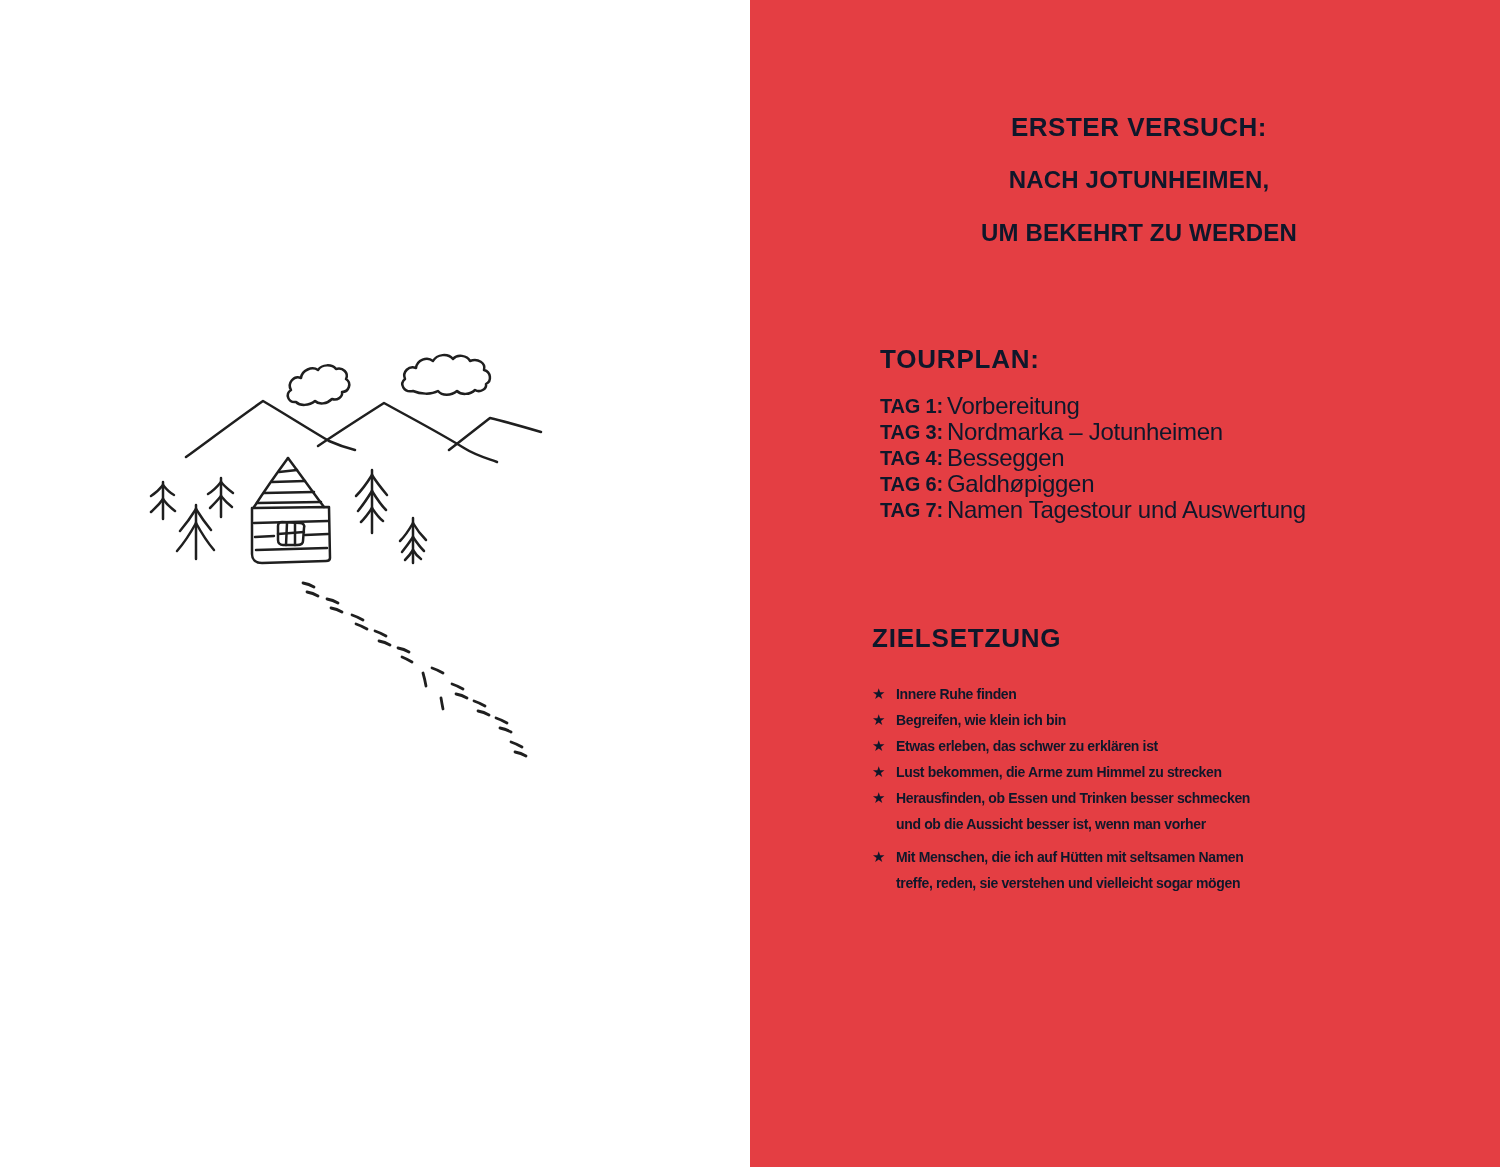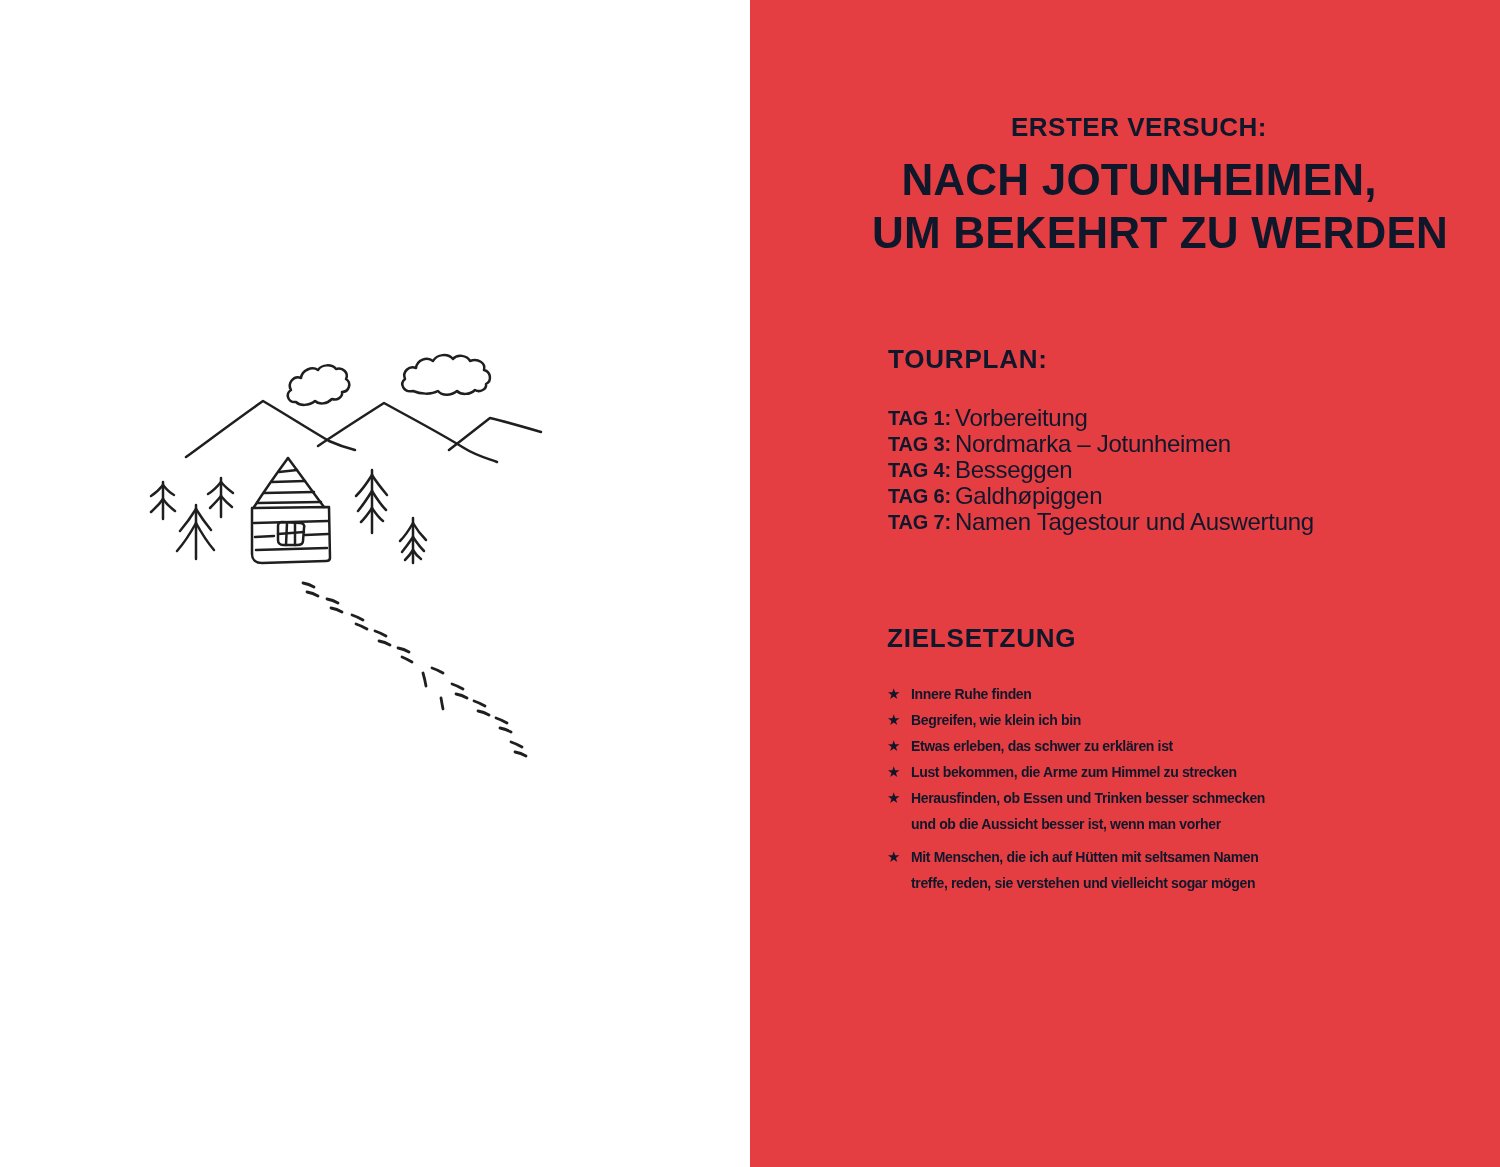--- a/index.html
+++ b/index.html
@@ -27,40 +27,40 @@
     color: #ffffff;
   }
   .content { position: absolute; left: 122px; top: 0; width: 534px; height: 100%; }
 
   .title-block { position: absolute; left: 0; top: 107px; width: 534px; text-align: center; }
   .kicker {
     font-size: 26px; font-weight: 700; line-height: 40px; letter-spacing: 0.5px;
   }
   .title-lines { margin-top: 6px; }
   .title-line {
-    font-size: 44px; font-weight: 700; line-height: 53px; letter-spacing: 0.2px;
+    font-size: 24px; font-weight: 700; line-height: 53px; letter-spacing: 0.2px;
     white-space: nowrap;
   }
 
   .section-heading {
     font-size: 26px; font-weight: 700; line-height: 34px; letter-spacing: 0.8px;
   }
 
-  .tourplan { position: absolute; left: 16px; top: 342px; width: 534px; }
-  .day-list { margin-top: 29px; }
+  .tourplan { position: absolute; left: 8px; top: 342px; width: 534px; }
+  .day-list { margin-top: 17px; }
   .day-row { display: flex; line-height: 26px; }
   .day-label {
     width: 67px; flex: 0 0 67px;
     font-size: 20px; font-weight: 700; letter-spacing: -0.2px;
   }
   .day-value {
     font-size: 24px; font-weight: 400; letter-spacing: -0.3px; white-space: nowrap;
   }
 
-  .zielsetzung { position: absolute; left: 15px; top: 621px; width: 534px; }
+  .zielsetzung { position: absolute; left: 0; top: 621px; width: 534px; }
   .goal-list { margin-top: 26px; }
   .goal-row { display: flex; align-items: flex-start; }
   .goal-row + .goal-row { margin-top: 0px; }
   .goal-row.spaced { margin-top: 7px; }
   .star {
     width: 24px; flex: 0 0 24px;
     font-size: 15px; line-height: 26px;
   }
   .goal-text { font-size: 14px; font-weight: 700; letter-spacing: -0.35px; }
   .goal-text > div { line-height: 26px; white-space: nowrap; }

